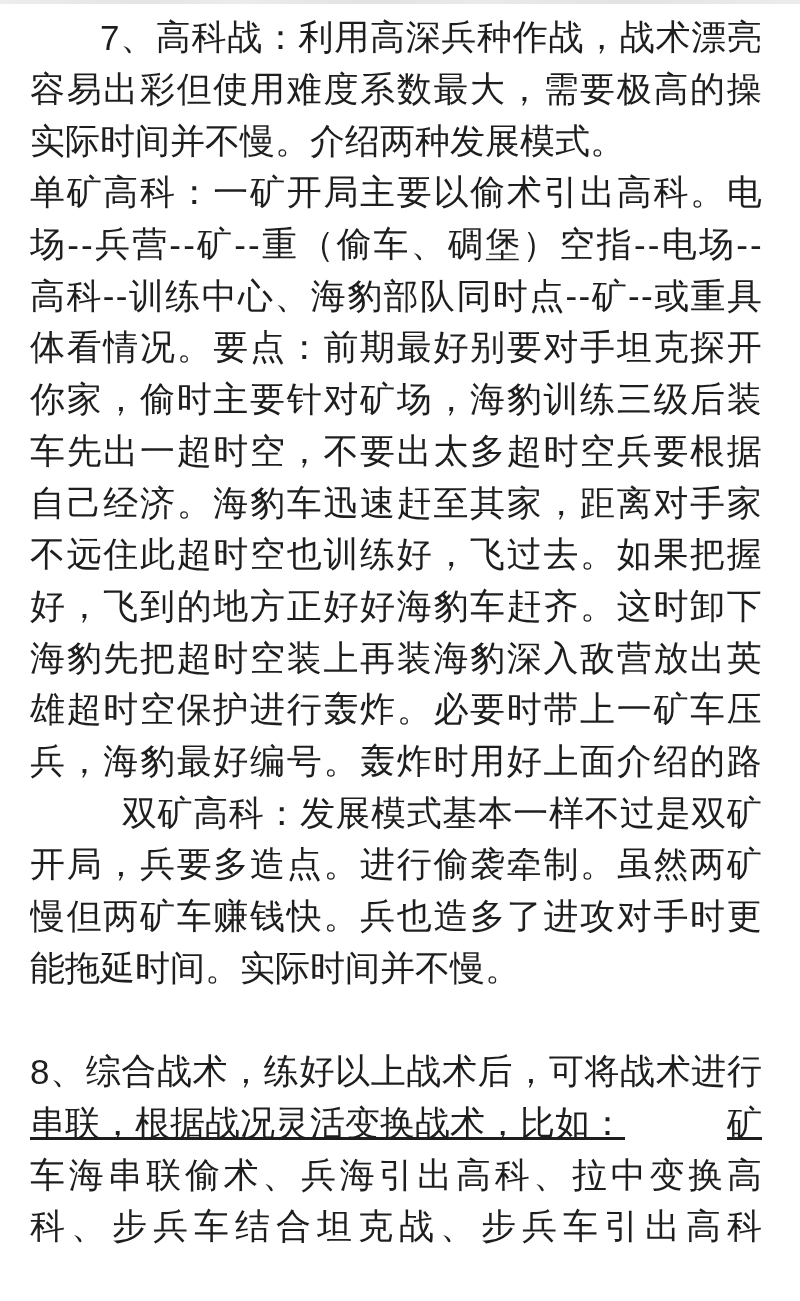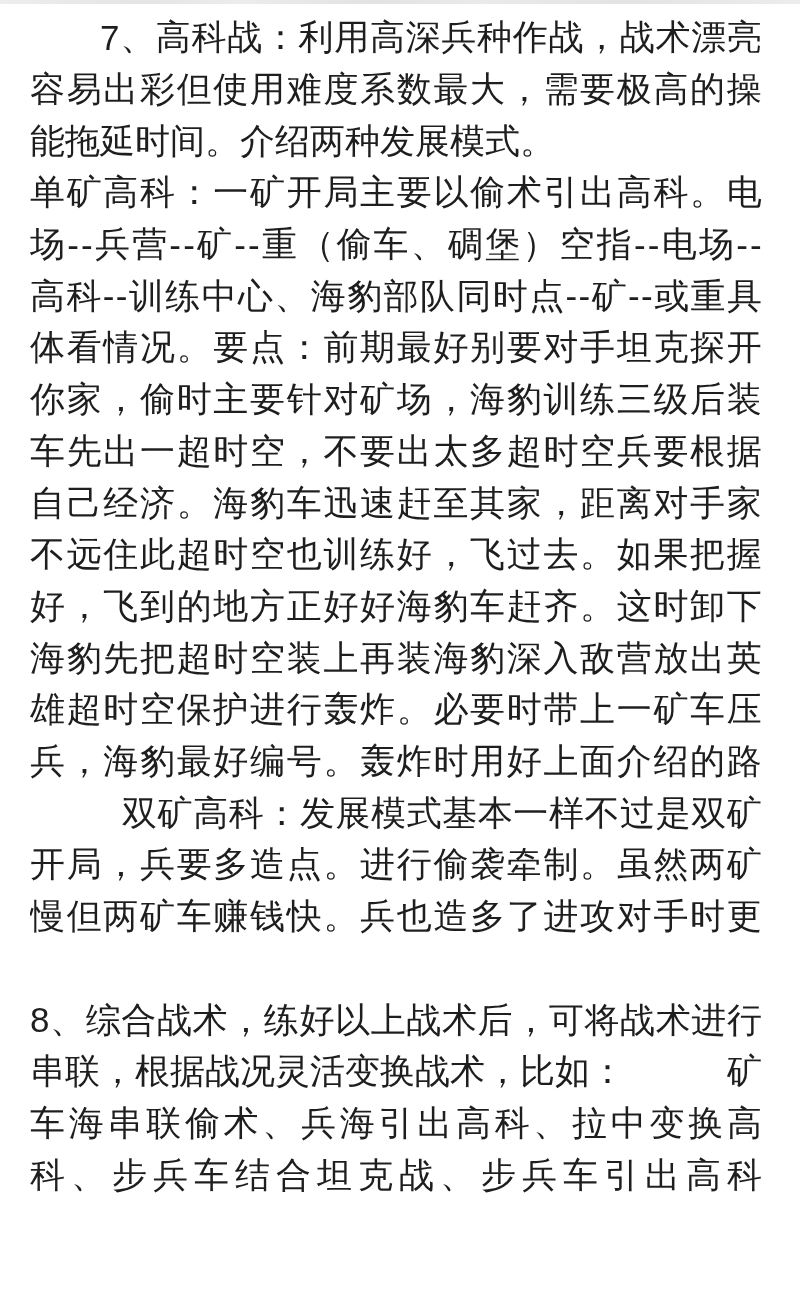--- a/index.html
+++ b/index.html
@@ -45,20 +45,21 @@
   }
   .line.full span { flex: 0 0 auto; }
   .line.short {
     line-height: 51.7px;
     text-align: left;
   }
   .line.split {
     display: flex;
     justify-content: space-between;
     align-items: center;
+    text-decoration: underline;
   }
 </style>
 </head>
 <body>
 
 <div class="top-strip"></div>
 <div class="doc">
     <div class="para">
       <div class="line full" style="padding-left: 70px;">
         <span>7</span>
@@ -96,21 +97,21 @@
         <span>最</span>
         <span>大</span>
         <span>，</span>
         <span>需</span>
         <span>要</span>
         <span>极</span>
         <span>高</span>
         <span>的</span>
         <span>操</span>
       </div>
-      <div class="line short">能拖延时间。介绍两种发展模式。</div>
+      <div class="line short">实际时间并不慢。介绍两种发展模式。</div>
     </div>
     <div class="para">
       <div class="line full">
         <span>单</span>
         <span>矿</span>
         <span>高</span>
         <span>科</span>
         <span>：</span>
         <span>一</span>
         <span>矿</span>
@@ -439,20 +440,21 @@
         <span>造</span>
         <span>多</span>
         <span>了</span>
         <span>进</span>
         <span>攻</span>
         <span>对</span>
         <span>手</span>
         <span>时</span>
         <span>更</span>
       </div>
+      <div class="line short">能拖延时间。实际时间并不慢。</div>
     </div>
     <div class="para gap-before">
       <div class="line full">
         <span>8</span>
         <span>、</span>
         <span>综</span>
         <span>合</span>
         <span>战</span>
         <span>术</span>
         <span>，</span>

